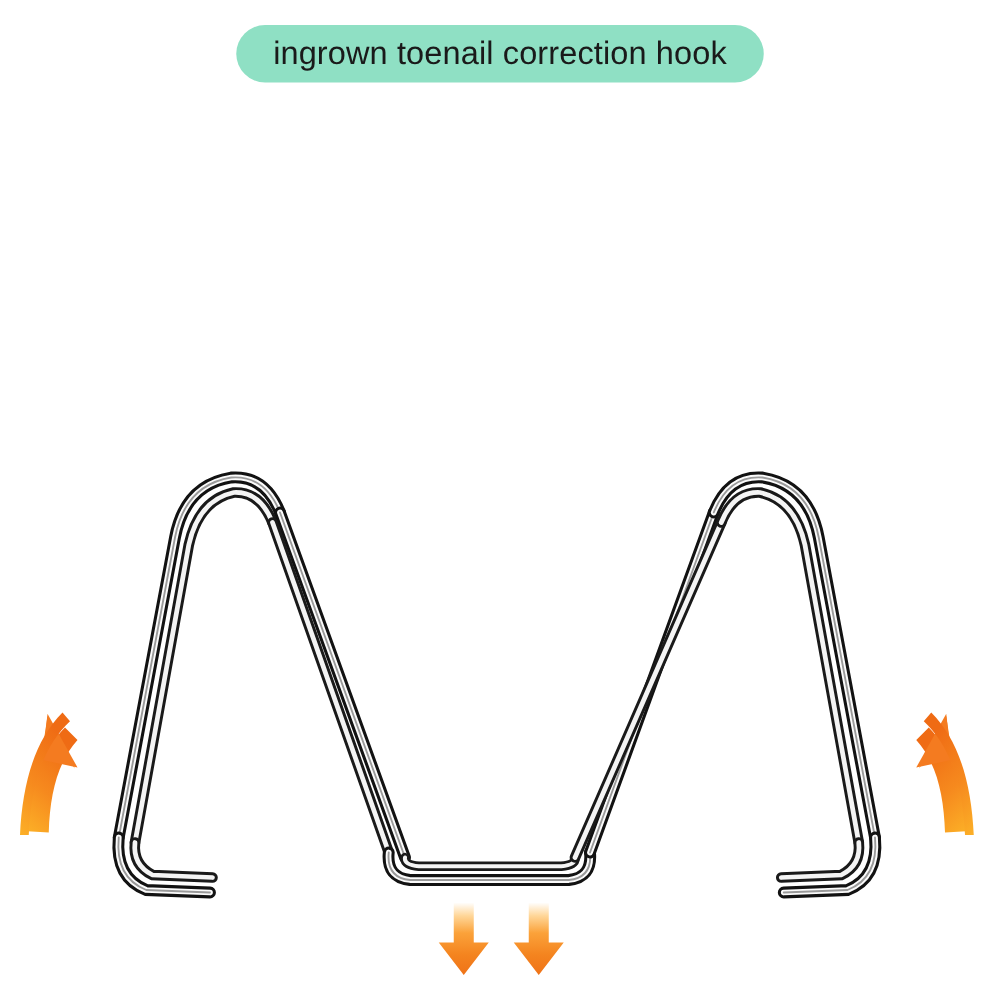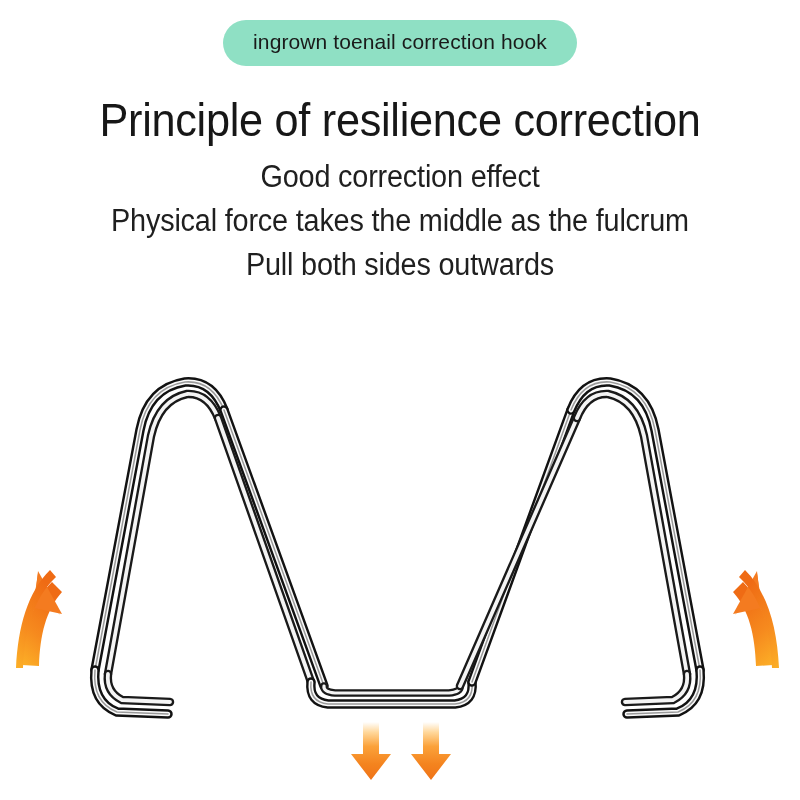--- a/index.html
+++ b/index.html
@@ -28,21 +28,21 @@
     width: 800px;
     display: flex;
     justify-content: center;
     align-items: center;
   }
   #badge {
     display: inline-block;
     background: #8fe0c4;
     border-radius: 26px;
     padding: 9px 30px 11px 30px;
-    font-size: 21px;
+    font-size: 26px;
     line-height: 26px;
     color: #1a1a1a;
     letter-spacing: 0.1px;
     white-space: nowrap;
     font-family: "Liberation Sans", sans-serif;
   }
 
   
   #heading-block {
     position: absolute;
@@ -91,26 +91,20 @@
 </style>
 </head>
 <body>
 
 <div id="page">
 
   <div id="badge-row">
     <span id="badge">ingrown toenail correction hook</span>
   </div>
 
-  <div id="heading-block">
-    <div id="main-title">Principle of resilience correction</div>
-    <div class="subline" id="sub-1">Good correction effect</div>
-    <div class="subline" id="sub-2">Physical force takes the middle as the fulcrum</div>
-    <div class="subline" id="sub-3">Pull both sides outwards</div>
-  </div>
 
   <div id="illustration">
     <svg viewBox="0 0 800 470" xmlns="http://www.w3.org/2000/svg">
       <defs>
 
         <linearGradient id="metalV" x1="0" y1="0" x2="1" y2="0">
           <stop offset="0%" stop-color="#141414"></stop>
           <stop offset="16%" stop-color="#6e6e6e"></stop>
           <stop offset="34%" stop-color="#ffffff"></stop>
           <stop offset="52%" stop-color="#e2e2e2"></stop>

